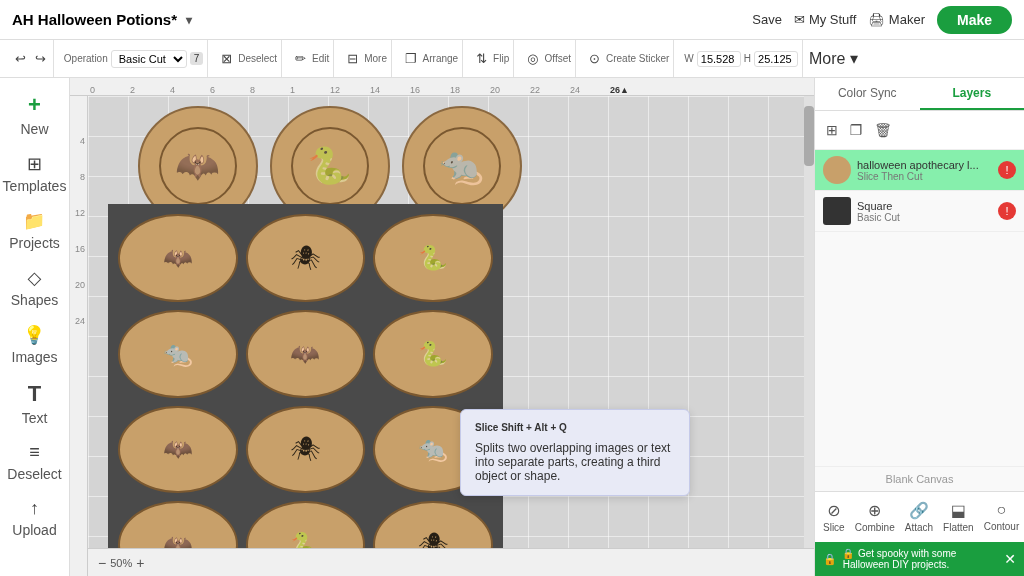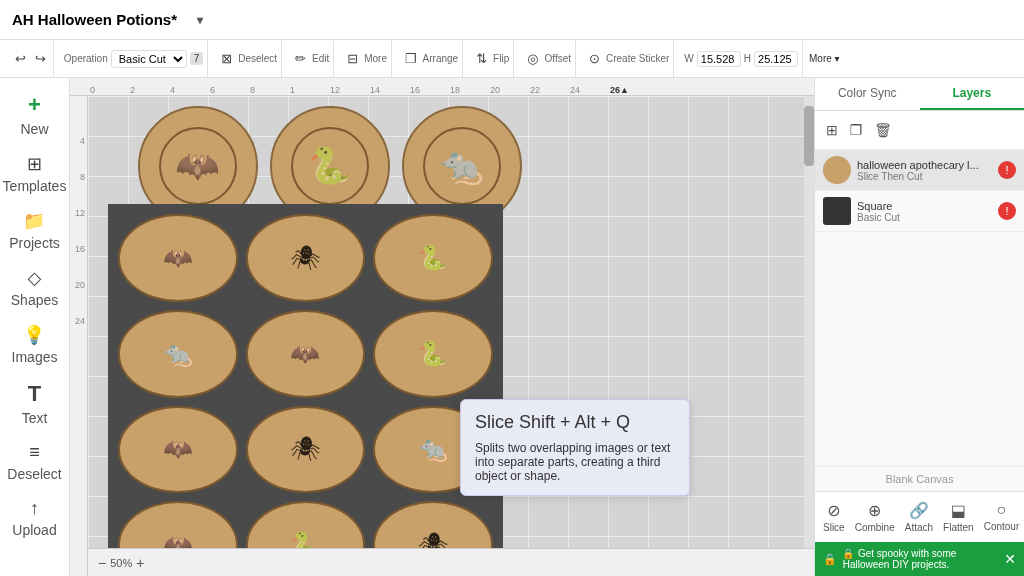--- a/index.html
+++ b/index.html
@@ -14,21 +14,21 @@
       align-items: center;
       padding: 0 12px;
       gap: 12px;
       flex-shrink: 0;
     }
     #topbar .title {
       font-size: 15px;
       font-weight: 600;
       display: flex;
       align-items: center;
-      gap: 20px;
+      gap: 9px;
     }
     #topbar .title .chevron { font-size: 12px; color: #555; }
     #topbar .spacer { flex: 1; }
     #topbar .top-actions { display: flex; align-items: center; gap: 12px; }
     #topbar .top-actions .save-btn { background: none; border: none; font-size: 13px; cursor: pointer; color: #333; }
     #topbar .top-actions .icon-btn { display: flex; align-items: center; gap: 4px; font-size: 13px; cursor: pointer; color: #333; background: none; border: none; }
     #topbar .make-btn {
       background: #1a9e3f;
       color: #fff;
       border: none;
@@ -51,21 +51,21 @@
       flex-shrink: 0;
       font-size: 11px;
       color: #333;
     }
     .toolbar-group { display: flex; align-items: center; gap: 3px; padding: 0 4px; border-right: 1px solid #e0e0e0; height: 100%; }
     .toolbar-group:last-child { border-right: none; }
     .toolbar-icon-btn { background: none; border: none; cursor: pointer; font-size: 13px; color: #444; padding: 2px 3px; border-radius: 3px; display: flex; align-items: center; }
     .toolbar-label { font-size: 10px; color: #666; }
     .toolbar-select { border: 1px solid #ddd; border-radius: 3px; font-size: 11px; padding: 1px 3px; background: #fff; }
     .toolbar-badge { background: #e0e0e0; border-radius: 3px; padding: 1px 4px; font-size: 10px; }
-    .more-btn { background: none; border: none; cursor: pointer; font-size: 10px; color: #333; white-space: nowrap; }
+    .more-btn { background: none; border: none; cursor: pointer; font-size: 16px; color: #333; white-space: nowrap; }
 
     
     #main { display: flex; flex: 1; overflow: hidden; }
 
     
     #left-sidebar {
       width: 70px;
       background: #fff;
       border-right: 1px solid #ddd;
       display: flex;
@@ -214,21 +214,21 @@
     .layers-list { flex: 1; overflow-y: auto; }
     .layer-item {
       display: flex;
       align-items: center;
       padding: 6px 8px;
       gap: 6px;
       cursor: pointer;
       border-bottom: 1px solid #eee;
       position: relative;
     }
-    .layer-item.selected { background: #e5e5e5; }
+    .layer-item.selected { background: #86efac; }
     .layer-thumb {
       width: 28px;
       height: 28px;
       border-radius: 3px;
       flex-shrink: 0;
       display: flex;
       align-items: center;
       justify-content: center;
       font-size: 12px;
     }
@@ -302,21 +302,21 @@
       width: 230px;
       background: #e8eaf6;
       border: 1px solid #c5cae9;
       border-radius: 6px;
       padding: 12px 14px;
       font-size: 12px;
       color: #333;
       box-shadow: 0 2px 8px rgba(0,0,0,0.15);
       z-index: 10;
     }
-    .tooltip-box .tip-title { font-weight: 400; font-size: 18px; margin-bottom: 8px; }
+    .tooltip-box .tip-title { font-weight: 700; font-size: 10px; margin-bottom: 8px; }
 
     
     .ruler-h-inner {
       display: flex;
       align-items: flex-end;
       height: 100%;
       padding-left: 2px;
       gap: 0;
     }
     .rmark { width: 40px; font-size: 9px; color: #888; flex-shrink: 0; }
@@ -340,20 +340,32 @@
   </style>
 </head>
 <body>
 
 <div id="topbar">
   <div class="title">
     <span>AH Halloween Potions*</span>
     <span class="chevron">▾</span>
   </div>
   <div class="spacer"></div>
+  <div class="top-actions">
+    <button class="save-btn">Save</button>
+    <button class="icon-btn">
+      <span>✉</span>
+      <span>My Stuff</span>
+    </button>
+    <button class="icon-btn">
+      <span>🖨</span>
+      <span>Maker</span>
+    </button>
+    <button class="make-btn">Make</button>
+  </div>
 </div>
 
 <div id="toolbar">
   <div class="toolbar-group">
     <button class="toolbar-icon-btn">↩</button>
     <button class="toolbar-icon-btn">↪</button>
   </div>
   <div class="toolbar-group">
     <span class="toolbar-label">Operation</span>
     <select class="toolbar-select">

